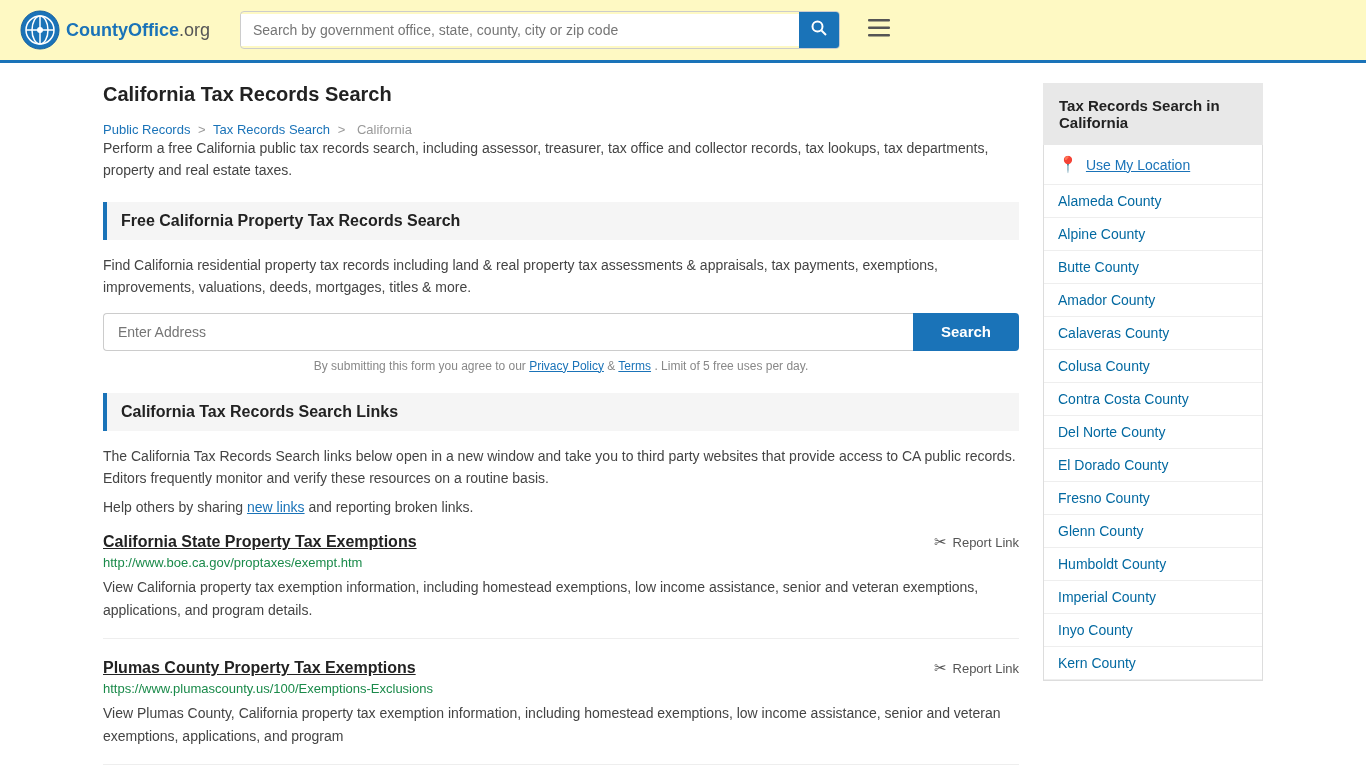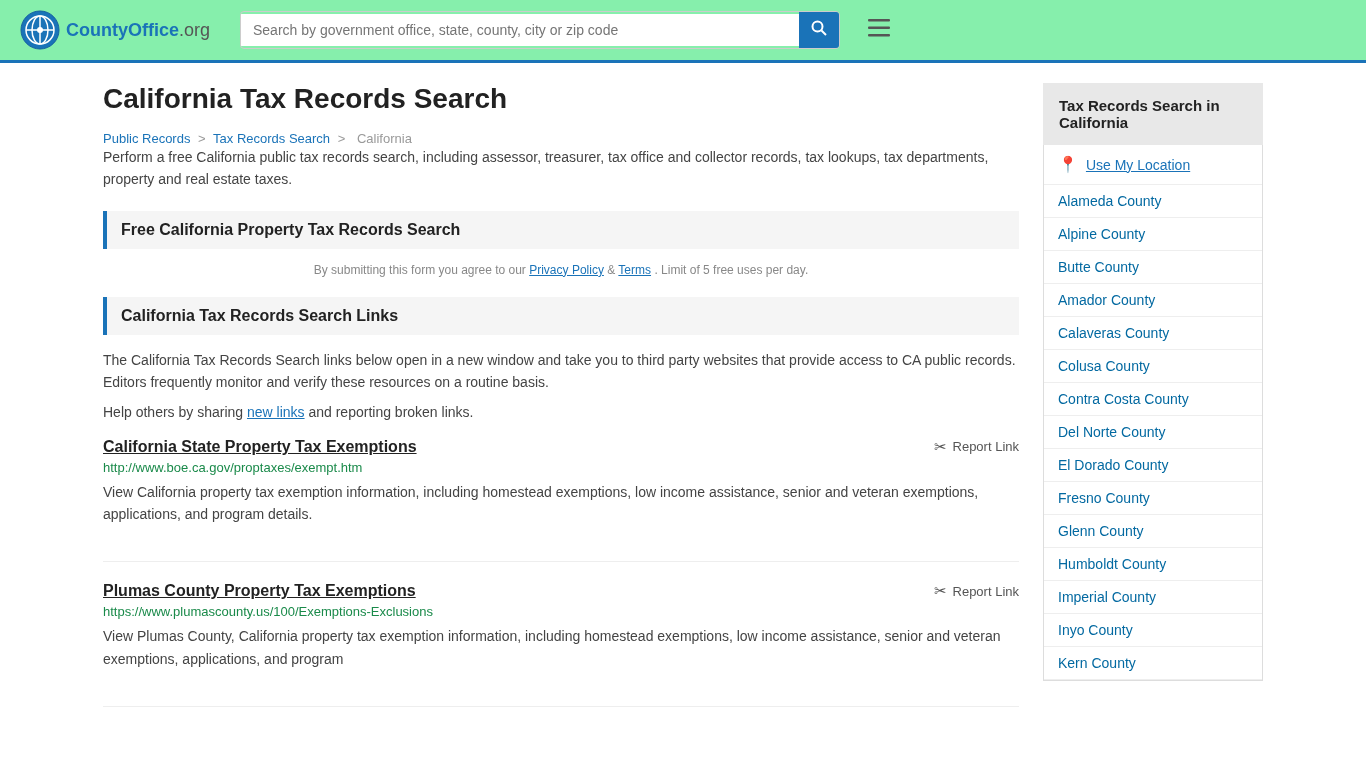--- a/index.html
+++ b/index.html
@@ -1,20 +1,20 @@
 <!DOCTYPE html>
 <html><head>
   <meta charset="utf-8">
   <style>
     * { box-sizing: border-box; margin: 0; padding: 0; }
     body { font-family: Arial, sans-serif; font-size: 14px; color: #333; background: #fff; }
 
     
     .header {
-      background: #86efac;
+      background: #fef9c3;
       border-bottom: 3px solid #1a73b8;
       padding: 10px 20px;
       display: flex;
       align-items: center;
       gap: 20px;
     }
     .logo-area {
       display: flex;
       align-items: center;
       gap: 6px;
@@ -65,21 +65,21 @@
       padding: 20px 20px;
       display: flex;
       gap: 24px;
     }
 
     
     .content-area {
       flex: 1;
     }
     .page-title {
-      font-size: 28px;
+      font-size: 20px;
       font-weight: bold;
       color: #222;
       margin-bottom: 16px;
     }
 
     
     .breadcrumb {
       font-size: 13px;
       color: #555;
     }
@@ -171,21 +171,21 @@
       margin-bottom: 18px;
     }
     .links-sharing a {
       color: #1a73b8;
       text-decoration: underline;
     }
 
     
     .link-item {
       margin-bottom: 20px;
-      padding-bottom: 36px;
+      padding-bottom: 17px;
       border-bottom: 1px solid #eee;
     }
     .link-item-header {
       display: flex;
       justify-content: space-between;
       align-items: flex-start;
       margin-bottom: 4px;
     }
     .link-item-title {
       font-size: 16px;
@@ -315,20 +315,25 @@
       <span>&gt;</span>
       <a href="#">Tax Records Search</a>
       <span>&gt;</span>
       <span>California</span>
     </div>
 
     <p class="description">Perform a free California public tax records search, including assessor, treasurer, tax office and collector records, tax lookups, tax departments, property and real estate taxes.</p>
 
     <div class="property-search-section">
       <div class="section-header">Free California Property Tax Records Search</div>
+      <p class="property-search-desc">Find California residential property tax records including land &amp; real property tax assessments &amp; appraisals, tax payments, exemptions, improvements, valuations, deeds, mortgages, titles &amp; more.</p>
+      <div class="address-search-form">
+        <input class="address-input" type="text" placeholder="Enter Address" style="">
+        <button class="search-btn">Search</button>
+      </div>
       <p class="form-disclaimer">
         <span>By submitting this form you agree to our</span>
         <a href="#">Privacy Policy</a>
         <span> &amp; </span>
         <a href="#">Terms</a>
         <span>. Limit of 5 free uses per day.</span>
       </p>
     </div>
 
     <div class="links-section">

